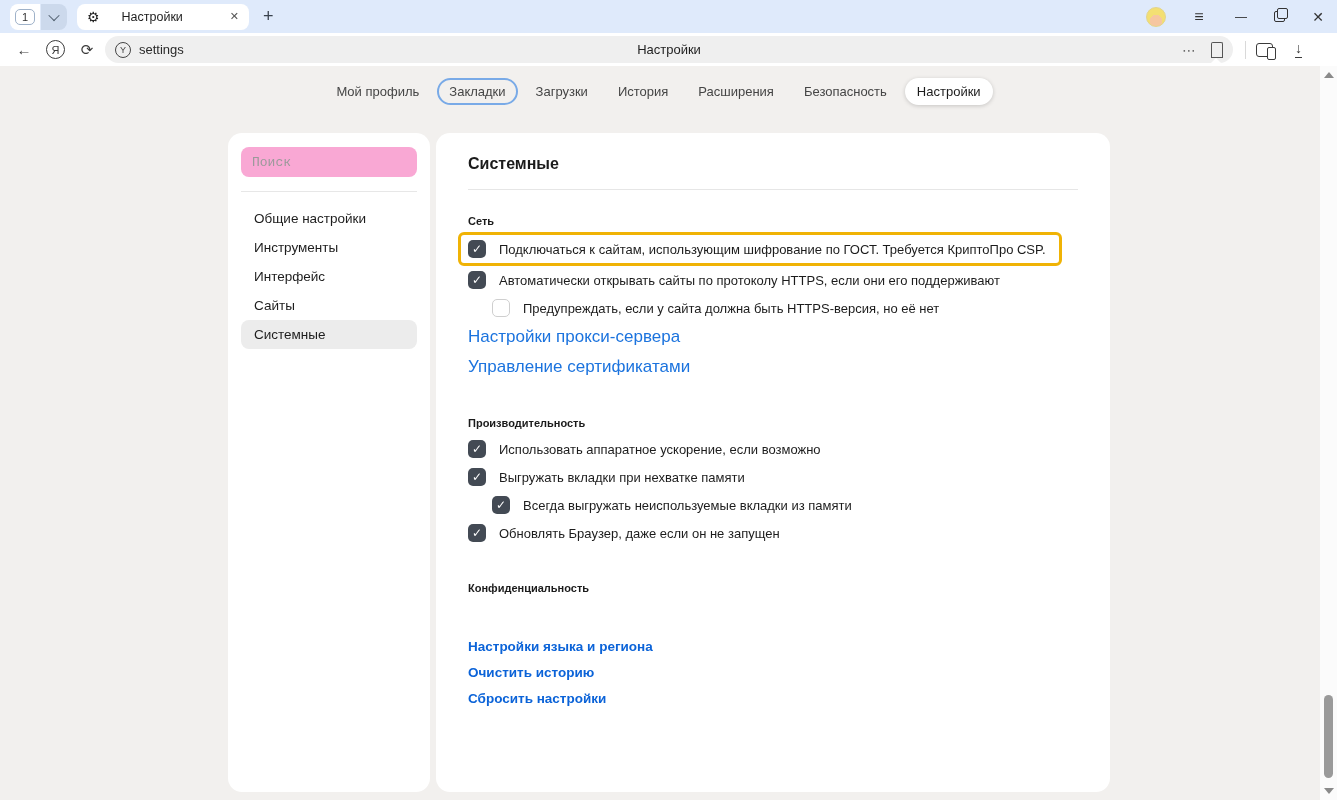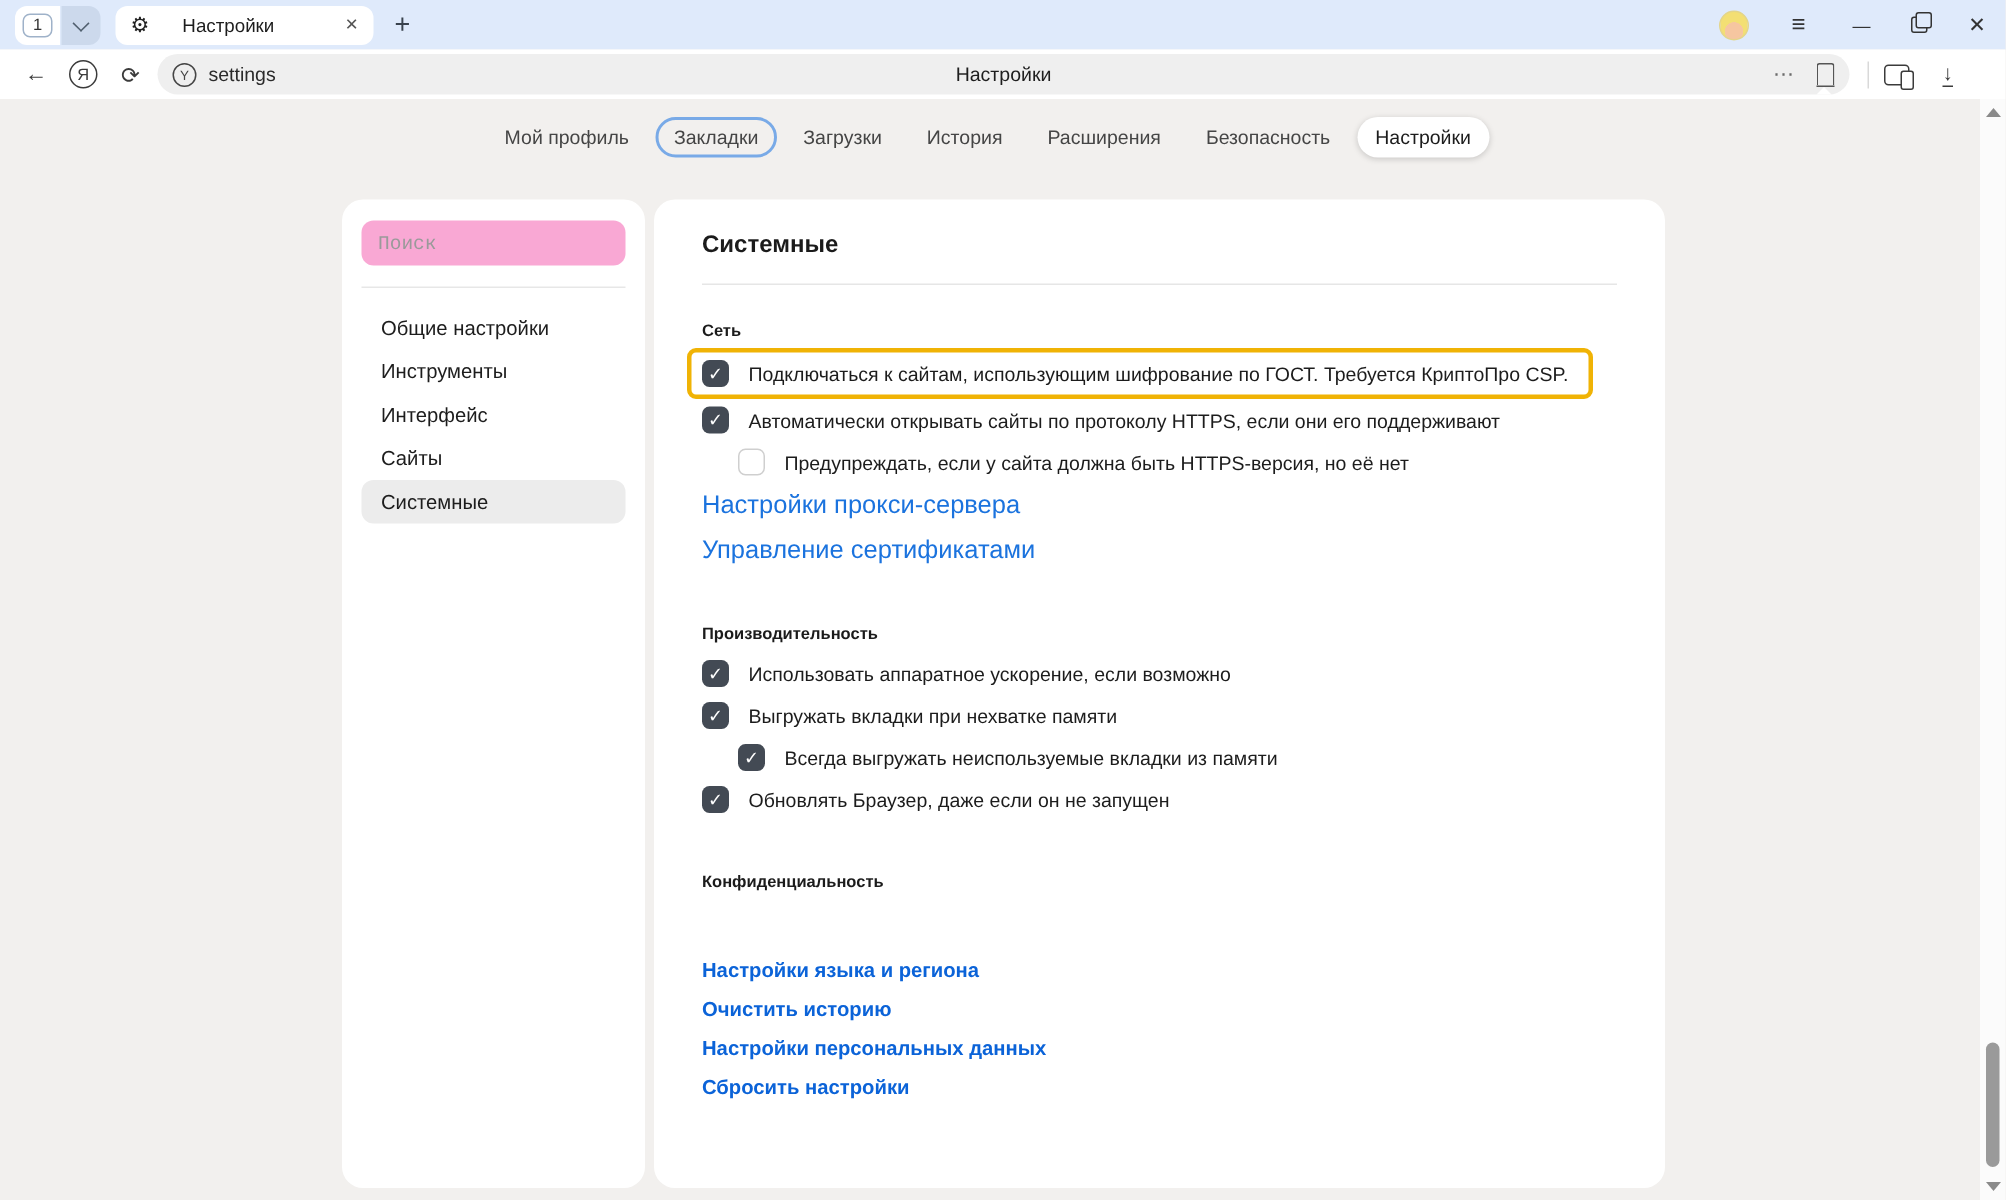--- a/index.html
+++ b/index.html
@@ -239,21 +239,20 @@
         </span>
       <span class="clabel">Обновлять Браузер, даже если он не запущен</span>
     </div>
 
     <div class="sec-h" style="margin-top:40px; margin-bottom:11px;">Конфиденциальность</div>
 
 
     <div style="margin-top:45px;">
       <a class="footer-link">Настройки языка и региона</a>
       <a class="footer-link">Очистить историю</a>
-      <a class="footer-link">Настройки персональных данных</a>
       <a class="footer-link">Сбросить настройки</a>
     </div>
   </div>
 </div>
 
 <div class="sbar">
   <span class="up"></span>
   <span class="thumb"></span>
   <span class="dn"></span>
 </div>

